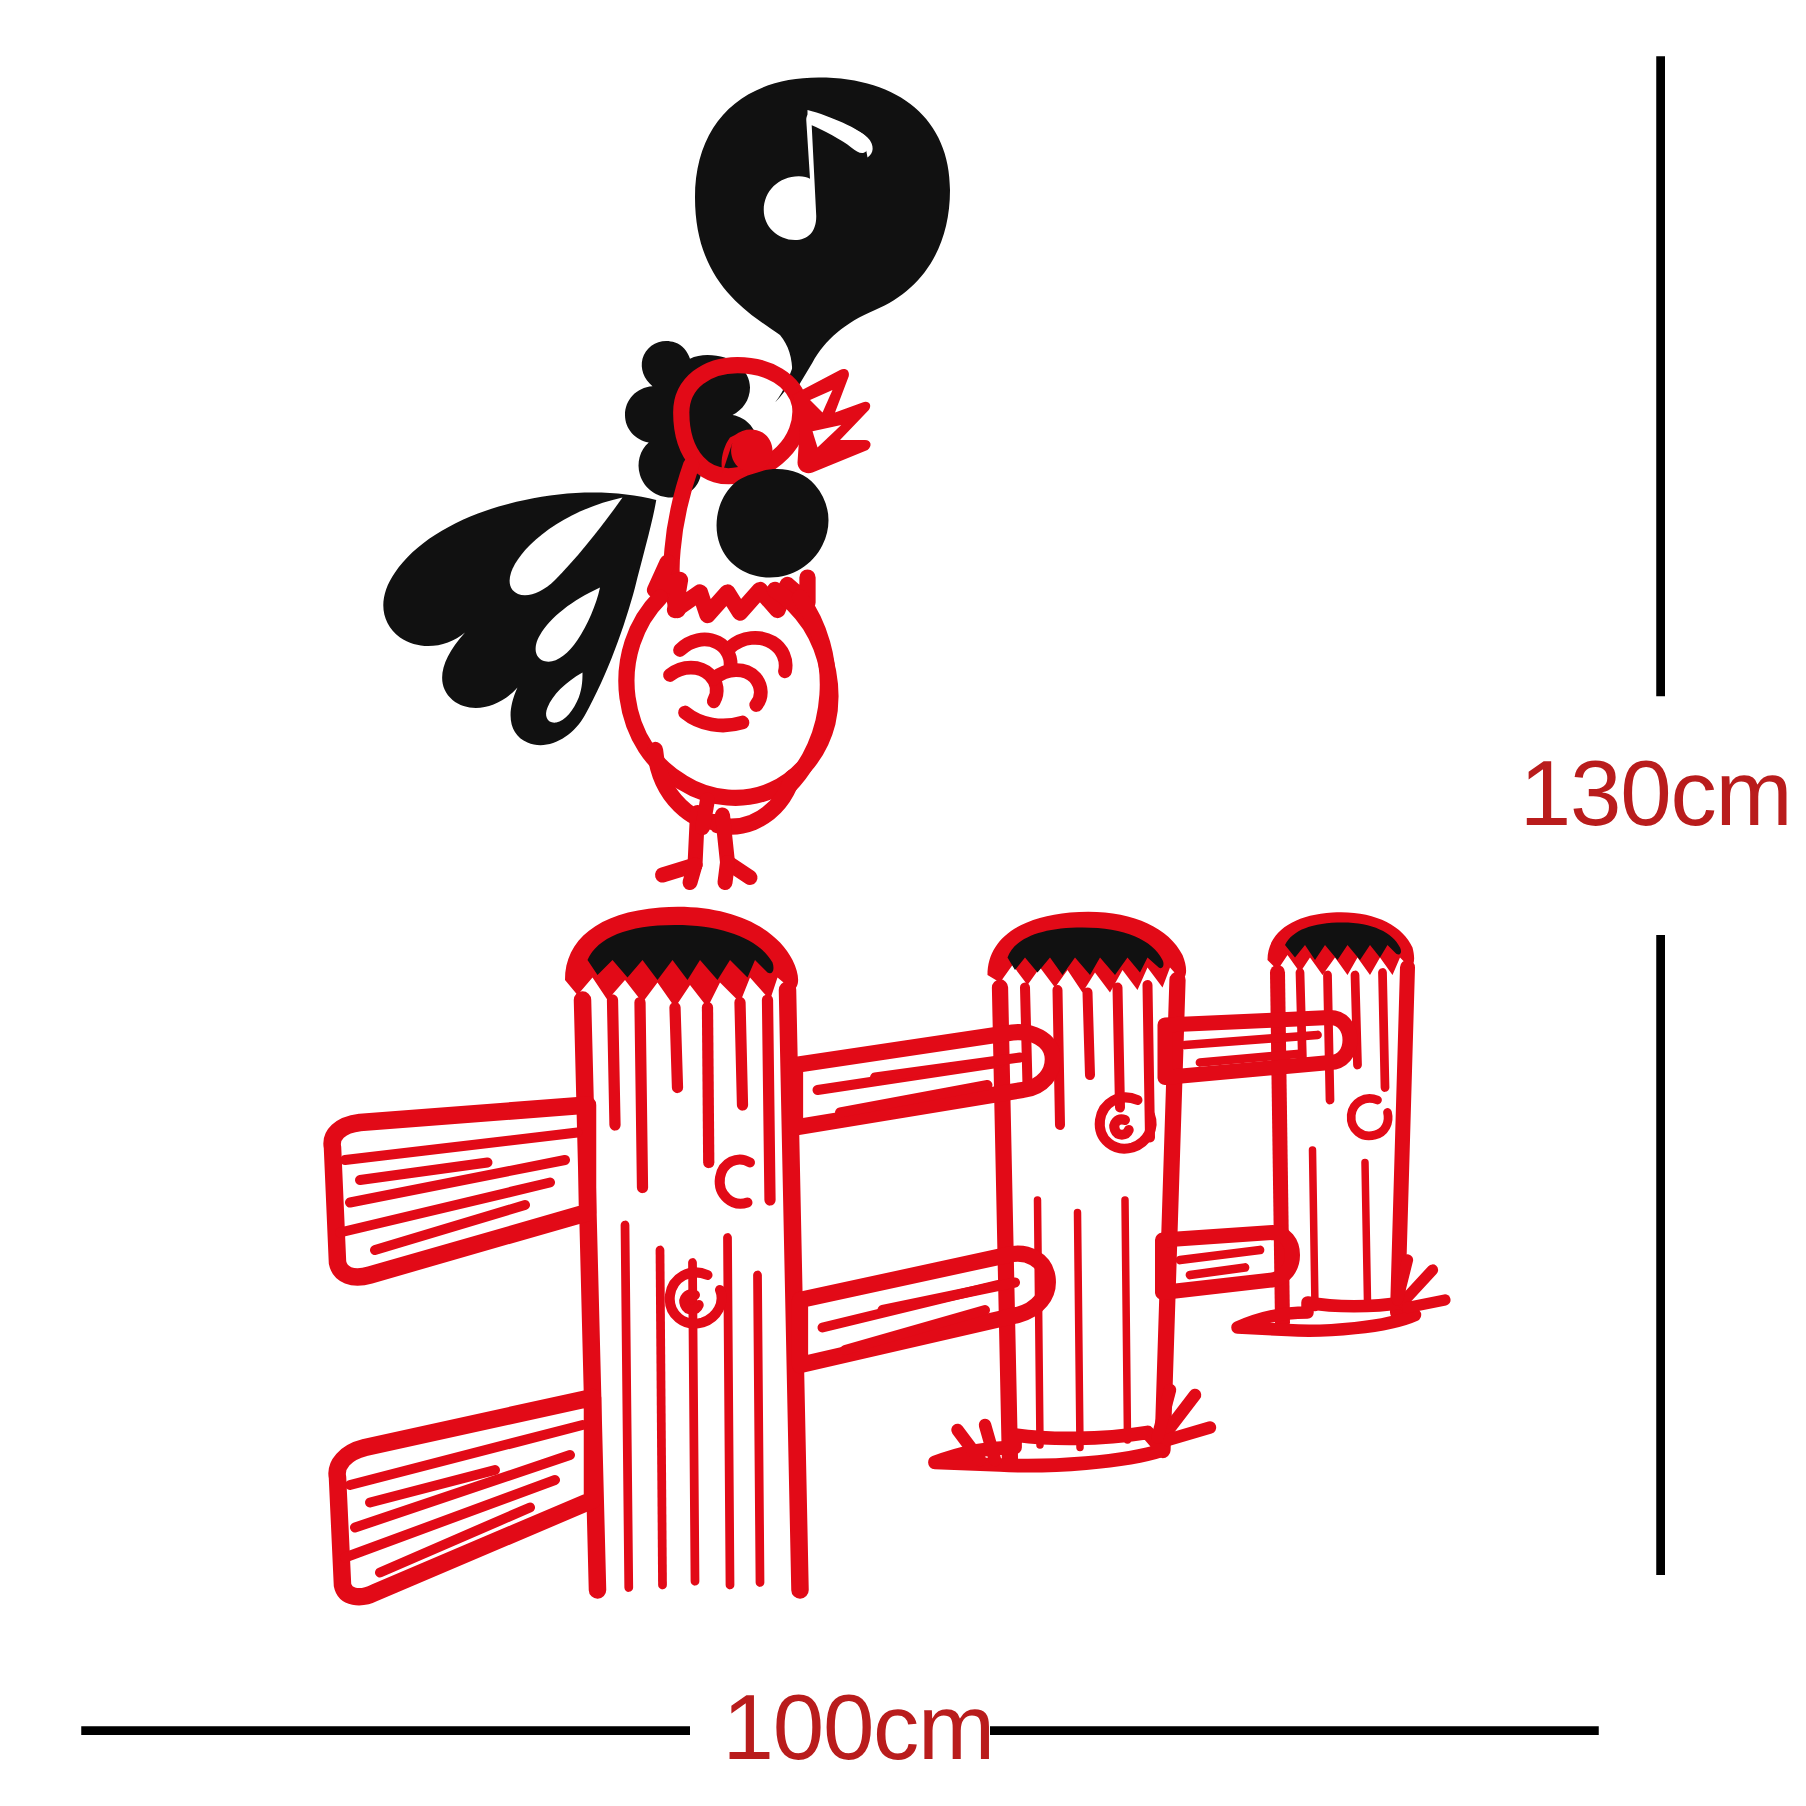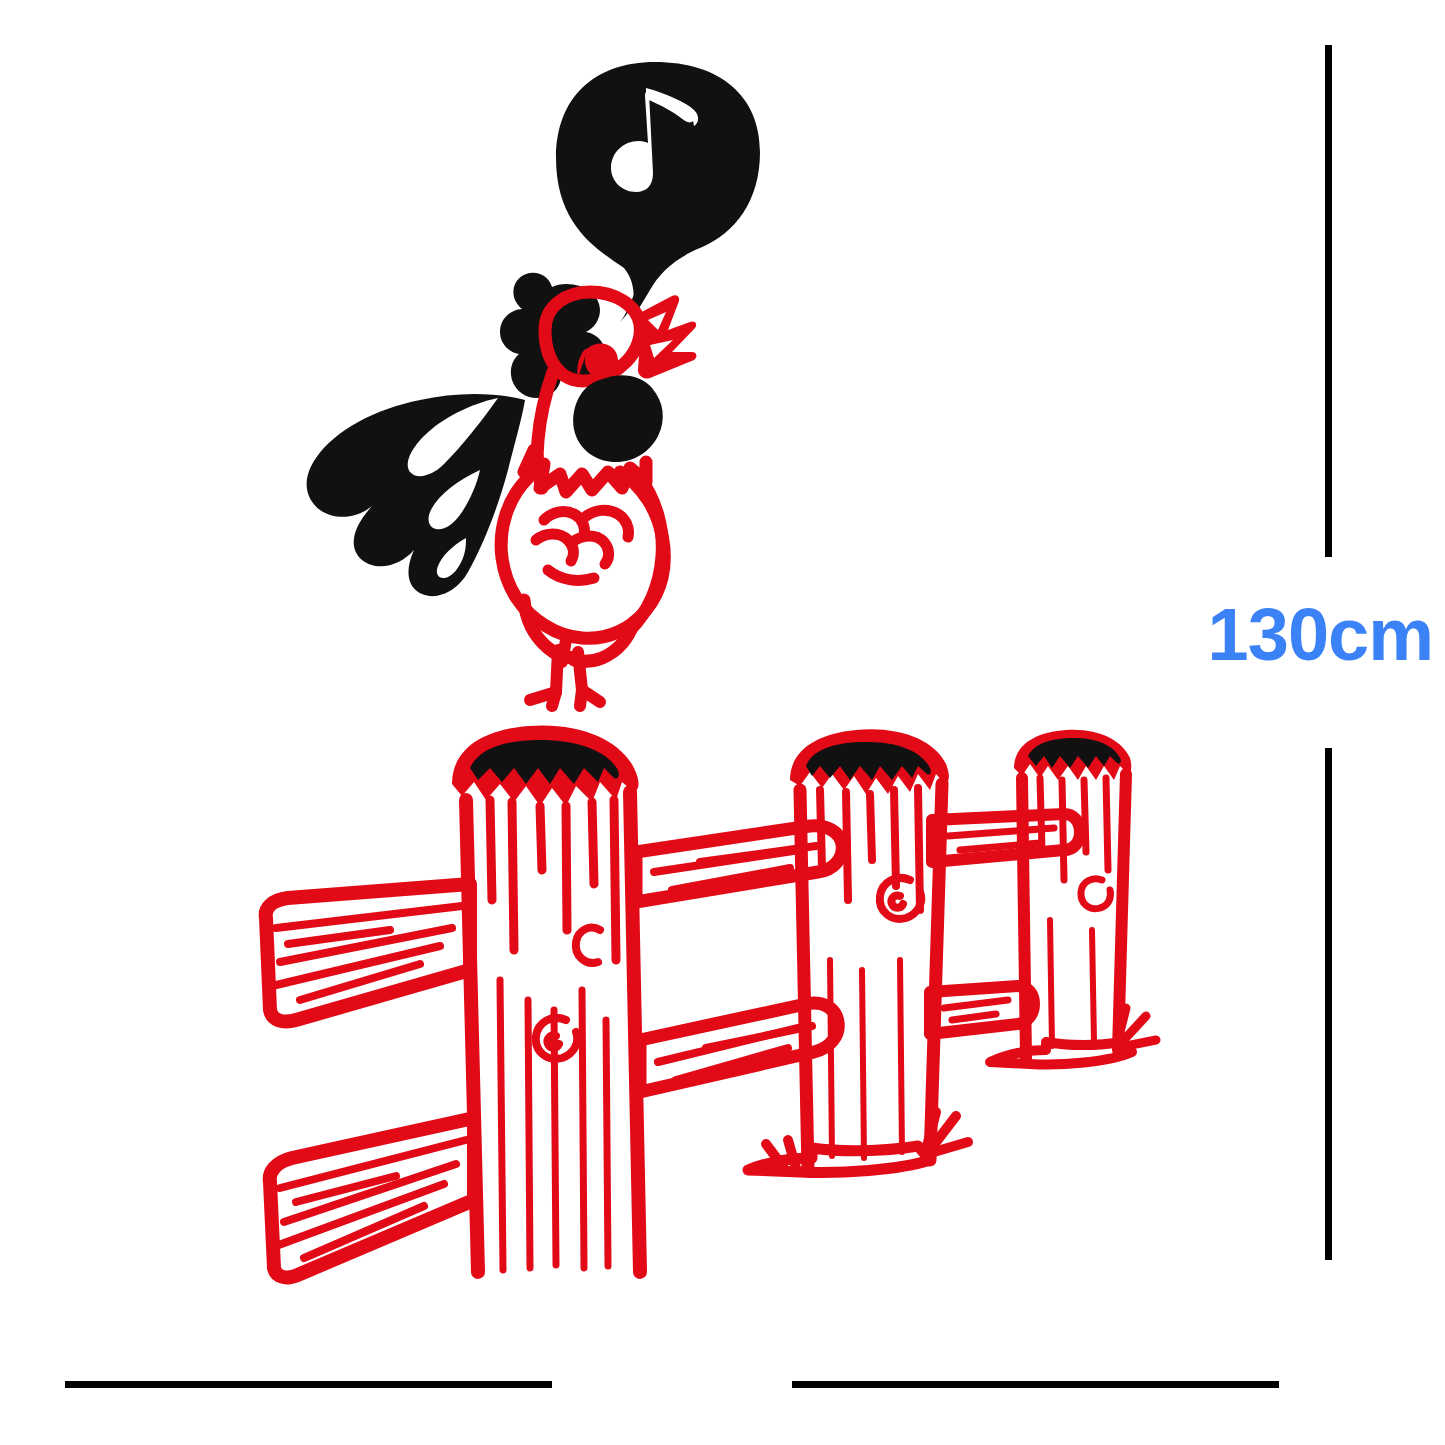--- a/index.html
+++ b/index.html
@@ -20,23 +20,23 @@
   }
   #artwork {
     position: absolute;
     left: 0;
     top: 0;
     width: 1445px;
     height: 1445px;
   }
   .dim-label {
     position: absolute;
-    color: #3b82f6;
+    color: #b91c1c;
     font-family: "Liberation Sans", sans-serif;
-    font-weight: 700;
+    font-weight: 400;
     white-space: nowrap;
     letter-spacing: -1px;
   }
   #height-label {
     right: 12px;
     top: 598px;
     font-size: 74px;
     line-height: 1;
   }
   #width-label {
@@ -496,14 +496,15 @@
     </g>
 
   </svg>
 
   <div class="rule" id="v-rule-top"></div>
   <div class="rule" id="v-rule-bottom"></div>
   <div class="dim-label" id="height-label">130cm</div>
 
   <div class="rule" id="h-rule-left"></div>
   <div class="rule" id="h-rule-right"></div>
+  <div class="dim-label" id="width-label">100cm</div>
 
 </div>
 
 </body></html>

